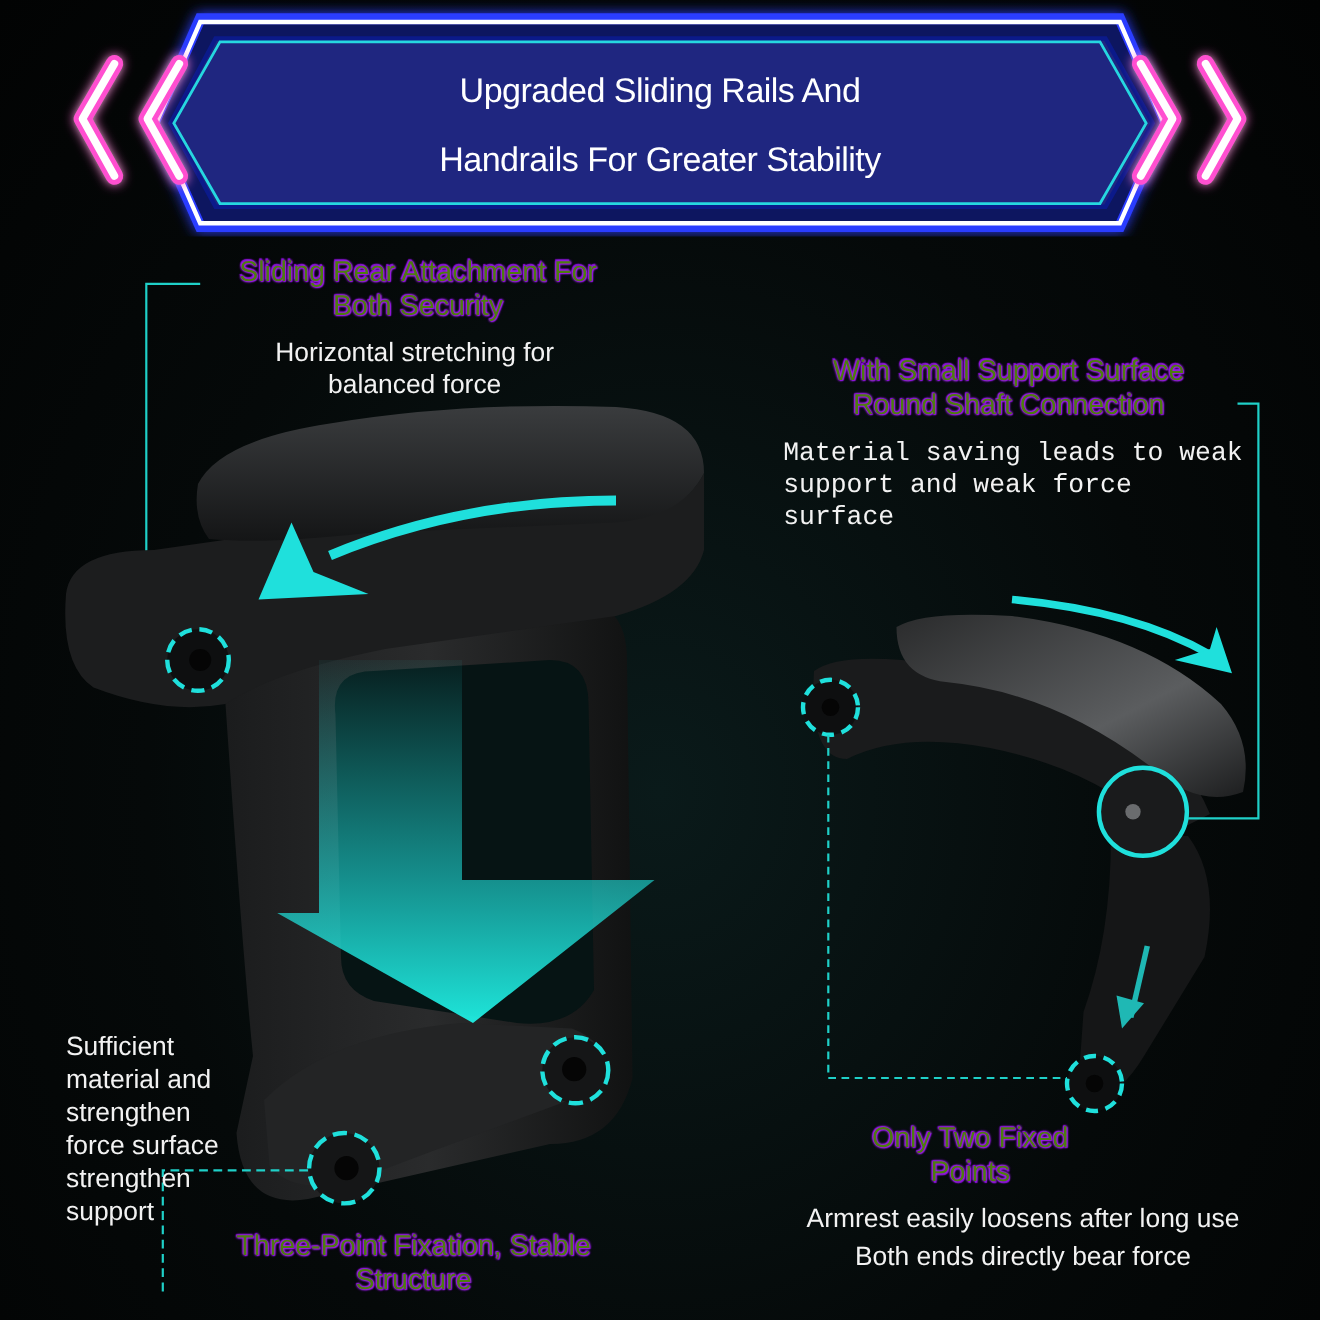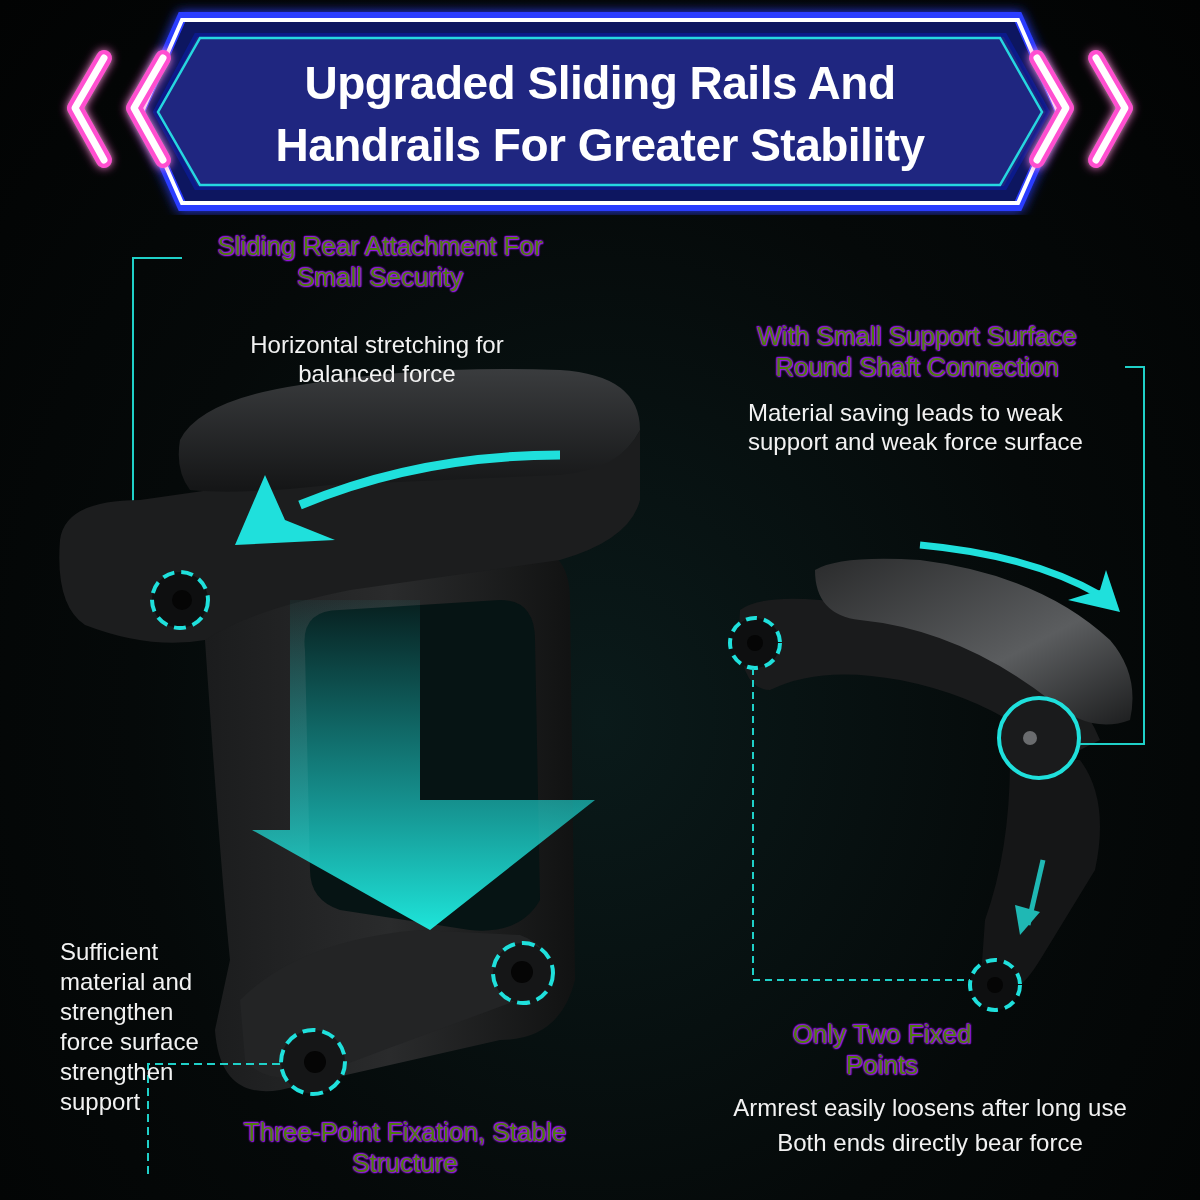--- a/index.html
+++ b/index.html
@@ -4,21 +4,21 @@
 <style>
   html, body { margin:0; padding:0; }
   body {
     width:1200px; height:1200px; overflow:hidden; position:relative;
     background: radial-gradient(ellipse at 50% 60%, #0a1a1a 0%, #050909 55%, #020303 100%);
     font-family: "Liberation Sans", "DejaVu Sans", sans-serif;
   }
   .abs { position:absolute; }
   .banner-title {
     position:absolute; left:200px; top:52px; width:800px; text-align:center;
-    color:#fff; font-weight:bold; font-size:46px; line-height:62px; letter-spacing:-0.5px;
+    color:#fff; font-weight:normal; font-size:31px; line-height:62px; letter-spacing:-0.5px;
   }
   .heading {
     position:absolute; text-align:center; color:#4d7c0f; font-size:26px; line-height:31px;
     text-shadow: 0 0 2px #a020f0, 0 0 2px #a020f0, 0 0 3px #9a1de6, 1px 1px 1px #8a10d8, -1px -1px 1px #8a10d8;
     font-weight:500;
   }
   .desc {
     position:absolute; color:#f2f2f2; font-size:24px; line-height:29px;
   }
   svg { display:block; }
@@ -139,46 +139,46 @@
     <circle cx="1030" cy="738" r="7" fill="#6a6c6e"></circle>
     <circle cx="995" cy="985" r="25" fill="#0e0f10" stroke="#1fe0dc" stroke-width="4" stroke-dasharray="11 7"></circle>
     <circle cx="995" cy="985" r="8" fill="#050505"></circle>
   </g>
   <polyline points="1125,367 1144,367 1144,744 1080,744" fill="none" stroke="#1fd0c8" stroke-width="2"></polyline>
   <polyline points="753,668 753,980 970,980" fill="none" stroke="#1fd0c8" stroke-width="2" stroke-dasharray="7 5"></polyline>
 </svg>
 
 <div class="heading" style="left:180px;top:231px;width:400px;">
   <div>Sliding Rear Attachment For</div>
-  <div>Small Security</div>
+  <div>Both Security</div>
 </div>
-<div class="desc" style="left:177px;top:306px;width:400px;text-align:center;margin-top:24px;">
+<div class="desc" style="left:177px;top:306px;width:400px;text-align:center;">
   <div>Horizontal stretching for</div>
   <div>balanced force</div>
 </div>
 
 <div class="desc" style="left:34px;top:937px;width:180px;line-height:30px;margin-left:26px;">
   <div>Sufficient</div>
   <div>material and</div>
   <div>strengthen</div>
   <div>force surface</div>
   <div>strengthen</div>
   <div>support</div>
 </div>
 
-<div class="heading" style="left:205px;top:1117px;width:400px;text-align:center;">
+<div class="heading" style="left:176px;top:1117px;width:400px;text-align:center;">
   <div>Three-Point Fixation, Stable</div>
   <div>Structure</div>
 </div>
 
 <div class="heading" style="left:717px;top:321px;width:400px;">
   <div>With Small Support Surface</div>
   <div>Round Shaft Connection</div>
 </div>
-<div class="desc" style="left:748px;top:398px;width:420px;">
+<div class="desc" style="left:712px;top:398px;width:420px;font-family:Liberation Mono, monospace;">
   <div>Material saving leads to weak</div>
   <div>support and weak force surface</div>
 </div>
 
 <div class="heading" style="left:732px;top:1019px;width:300px;">
   <div>Only Two Fixed</div>
   <div>Points</div>
 </div>
 <div class="desc" style="left:700px;top:1090px;width:460px;text-align:center;line-height:35px;">
   <div>Armrest easily loosens after long use</div>

